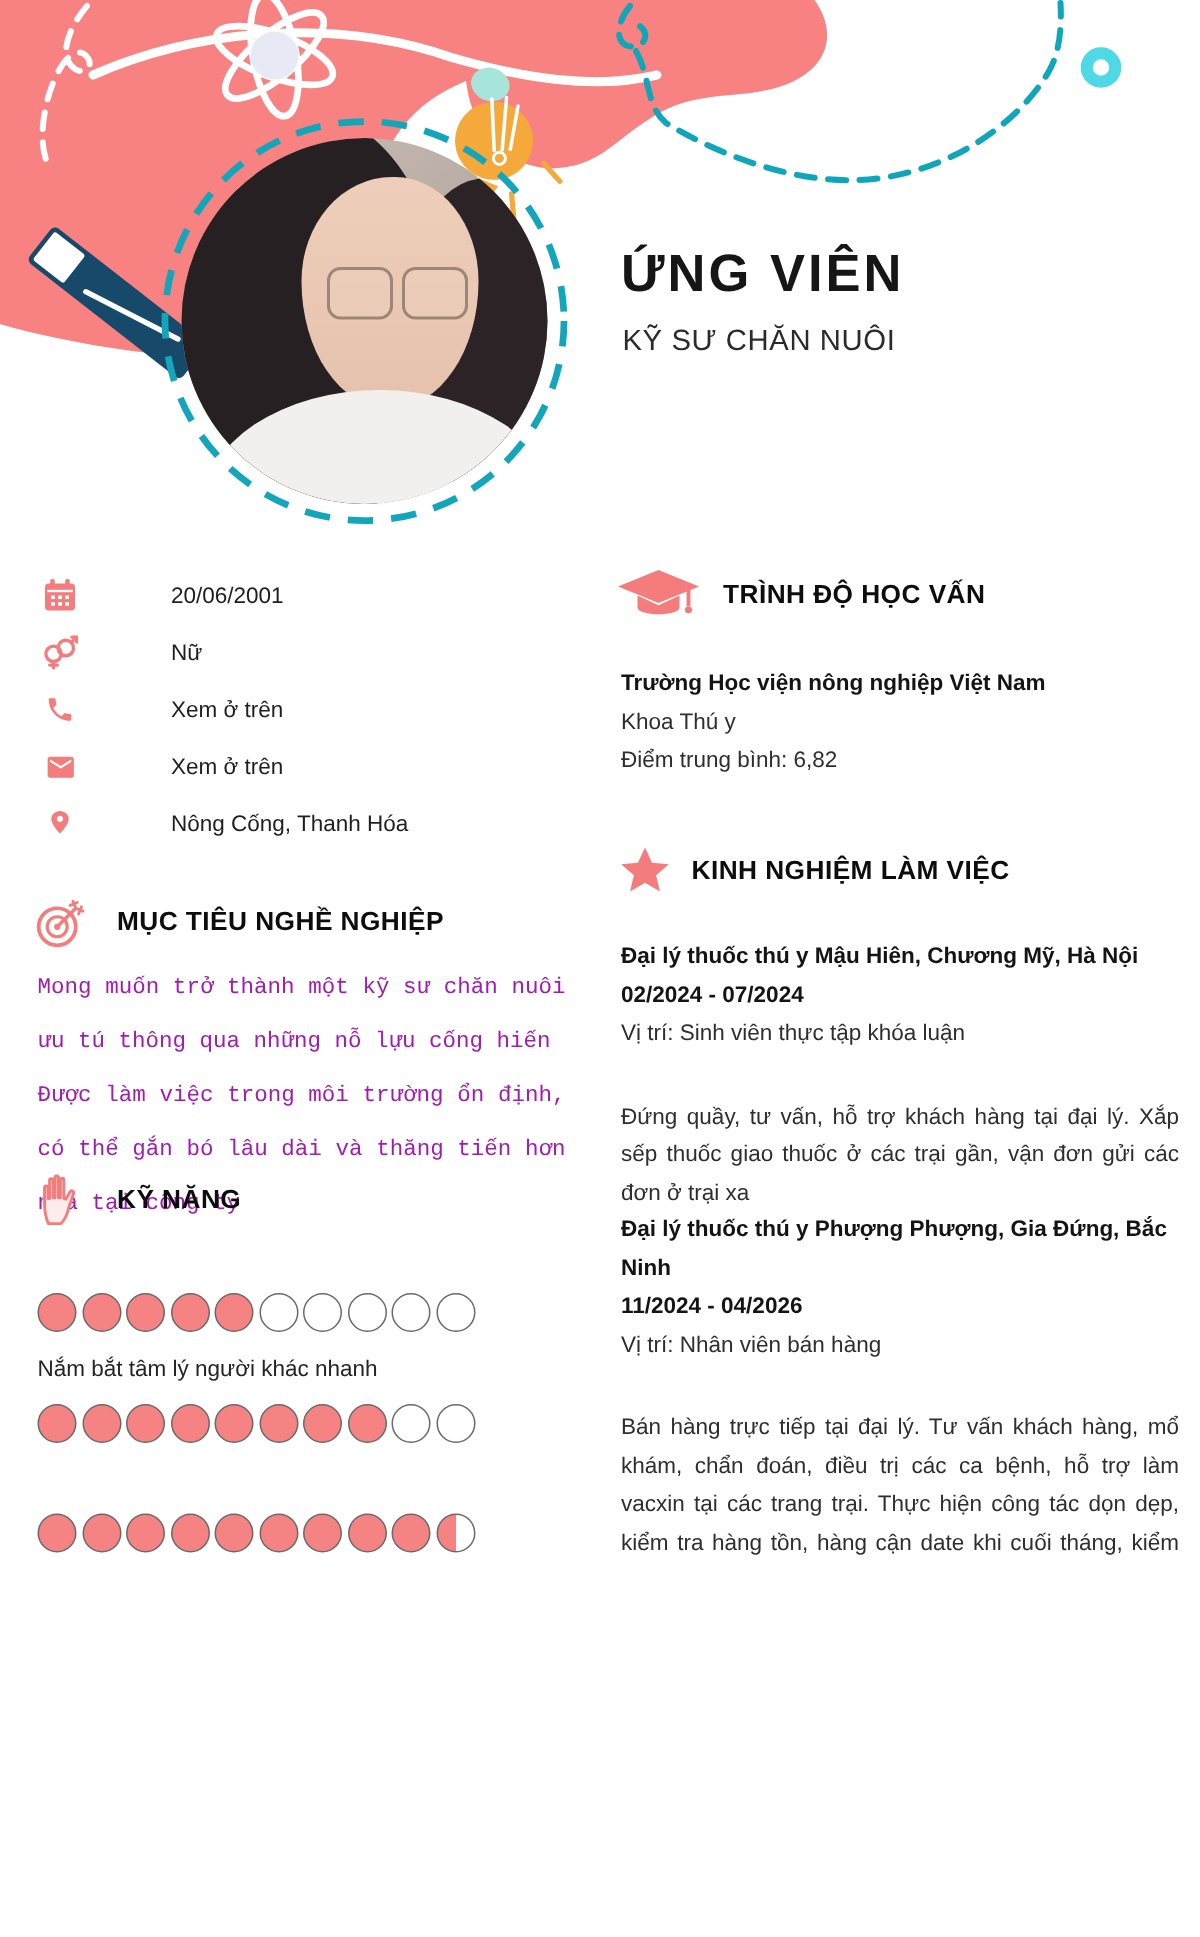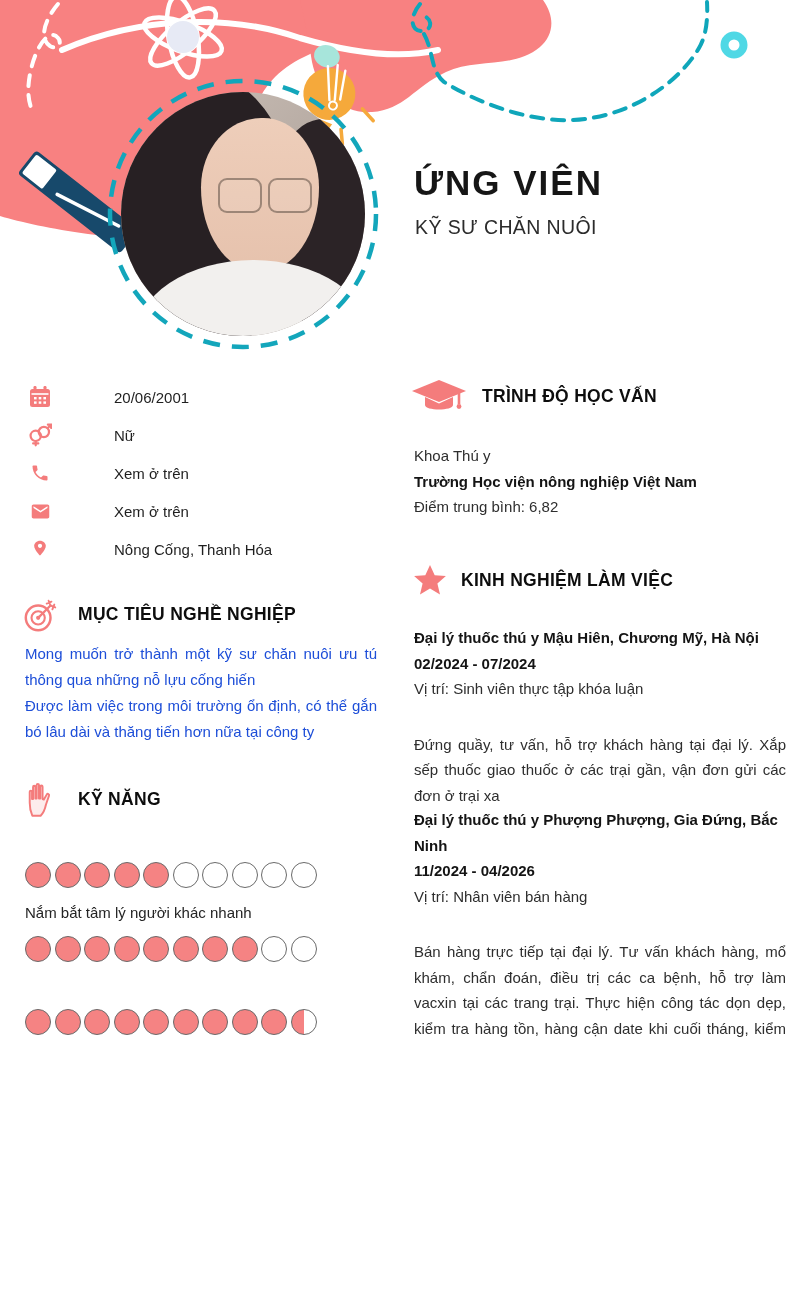--- a/index.html
+++ b/index.html
@@ -33,21 +33,21 @@
 
   
   .contact-row{position:absolute;left:28px;height:24px;display:flex;align-items:center;z-index:3;gap:48px;}
   .contact-row .cicon{width:24px;height:24px;display:inline-flex;align-items:center;justify-content:center;}
   .contact-row .ctext{margin-left:14px;font-size:15px;color:#1f1f1f;}
 
   
   .sec-head{position:absolute;z-index:3;font-size:17.5px;font-weight:bold;color:#0d0d0d;letter-spacing:.3px;}
   .sec-icon{position:absolute;z-index:3;display:flex;align-items:center;justify-content:center;}
 
-  .para{position:absolute;z-index:3;font-size:15px;color:#1d4ed8;line-height:26px;text-align:justify;}
+  .para{position:absolute;z-index:3;font-size:15px;color:#a21caf;line-height:36px;text-align:justify;font-family:Liberation Mono, monospace;}
   .line15{font-size:15px;color:#2e2e2e;line-height:25.5px;}
   .b{font-weight:bold;color:#141414;}
 
   .skill-label{position:absolute;z-index:3;font-size:15px;color:#242424;}
   .dots{position:absolute;z-index:3;display:flex;gap:3.5px;}
   .dot{width:26px;height:26px;border-radius:50%;border:1.8px solid #6a6a6a;box-sizing:border-box;background:#fff;}
   .dot.filled{background:#F58383;}
   .dot.half{background:linear-gradient(to right,#F58383 50%,#ffffff 50%);}
 
   .edu-block{position:absolute;left:414px;top:443px;z-index:3;}
@@ -258,22 +258,22 @@
   <div class="sec-icon" style="left:411px;top:379px;width:56px;height:36px">
     <svg width="54" height="34" viewBox="0 0 54 34">
         <polygon points="27,0 54,11 27,22 0,11" fill="#F47C7C"></polygon>
         <path d="M13,17 L13,25 C13,31 41,31 41,25 L41,17 L27,23.5 L13,17 Z" fill="#F47C7C"></path>
         <path d="M47,13 L47,24" stroke="#F47C7C" stroke-width="2.6"></path>
         <circle cx="47" cy="26.5" r="2.4" fill="#F47C7C"></circle>
       </svg>
   </div>
   <div class="sec-head" style="left:482px;top:386px">TRÌNH ĐỘ HỌC VẤN</div>
   <div class="edu-block">
+    <div class="line15 b">Trường Học viện nông nghiệp Việt Nam</div>
     <div class="line15">Khoa Thú y</div>
-    <div class="line15 b">Trường Học viện nông nghiệp Việt Nam</div>
     <div class="line15">Điểm trung bình: 6,82</div>
   </div>
 
   <div class="sec-icon" style="left:412px;top:563px;width:36px;height:34px">
     <svg width="34" height="32" viewBox="0 0 34 32">
         <polygon points="17,1 21.7,11.2 32.9,12.1 24.4,19.5 27,30.4 17,24.5 7,30.4 9.6,19.5 1.1,12.1 12.3,11.2" fill="#F47C7C"></polygon>
       </svg>
   </div>
   <div class="sec-head" style="left:461px;top:570px">KINH NGHIỆM LÀM VIỆC</div>
 

